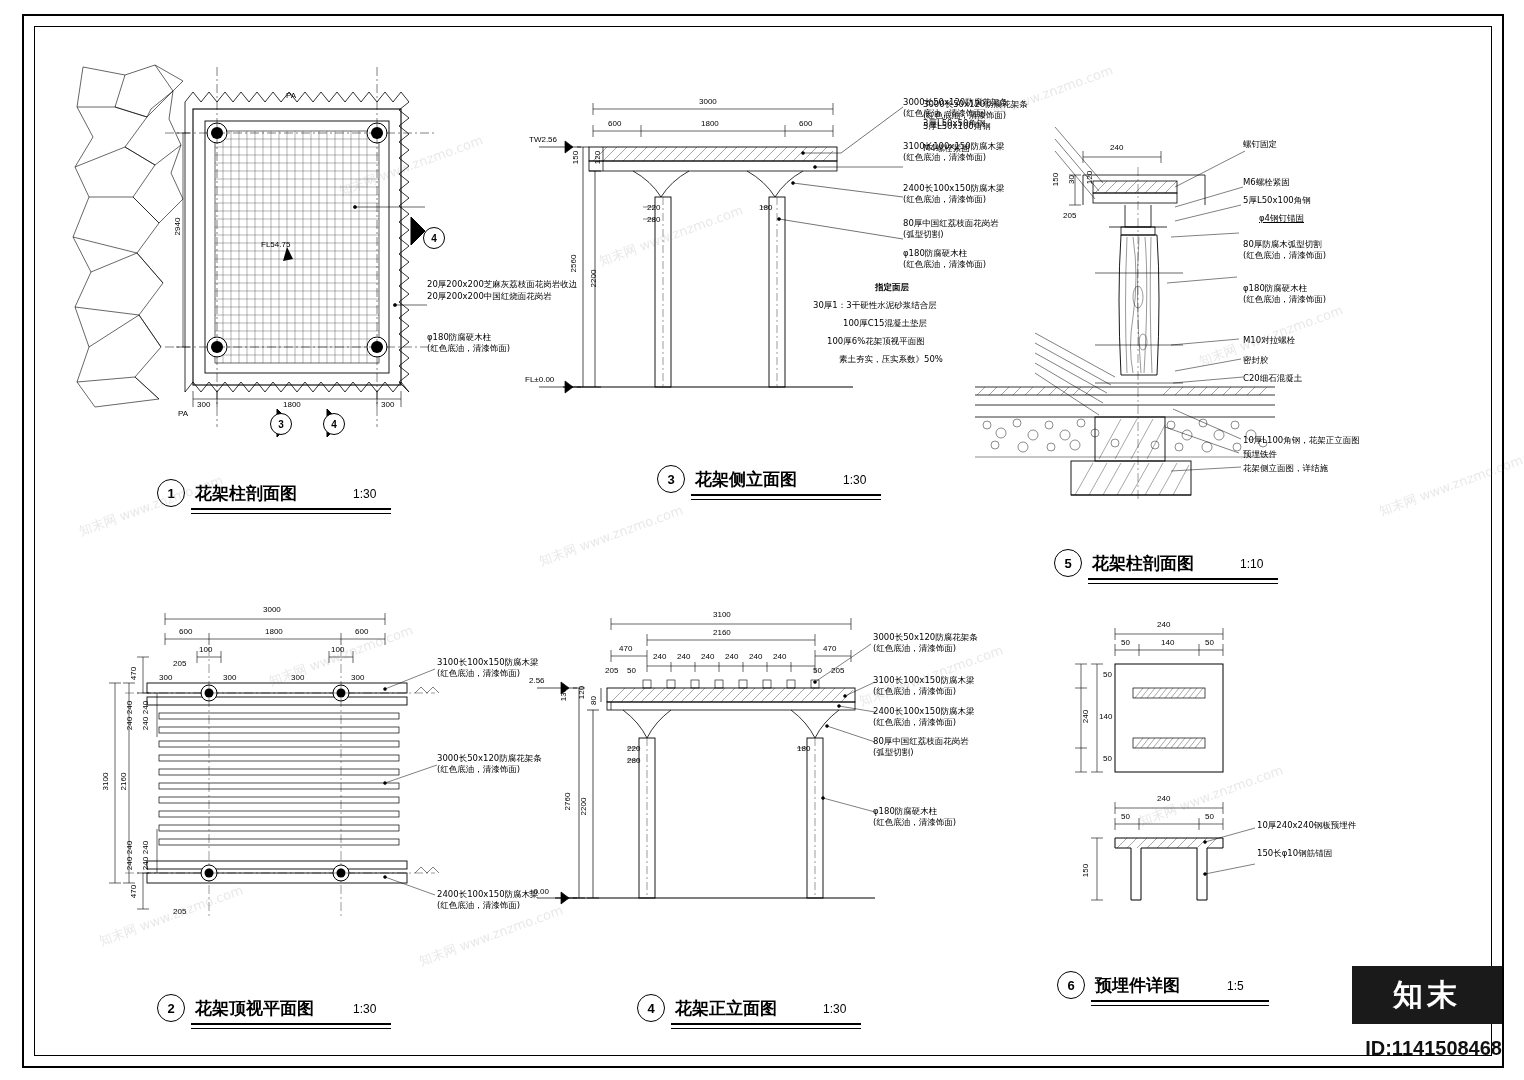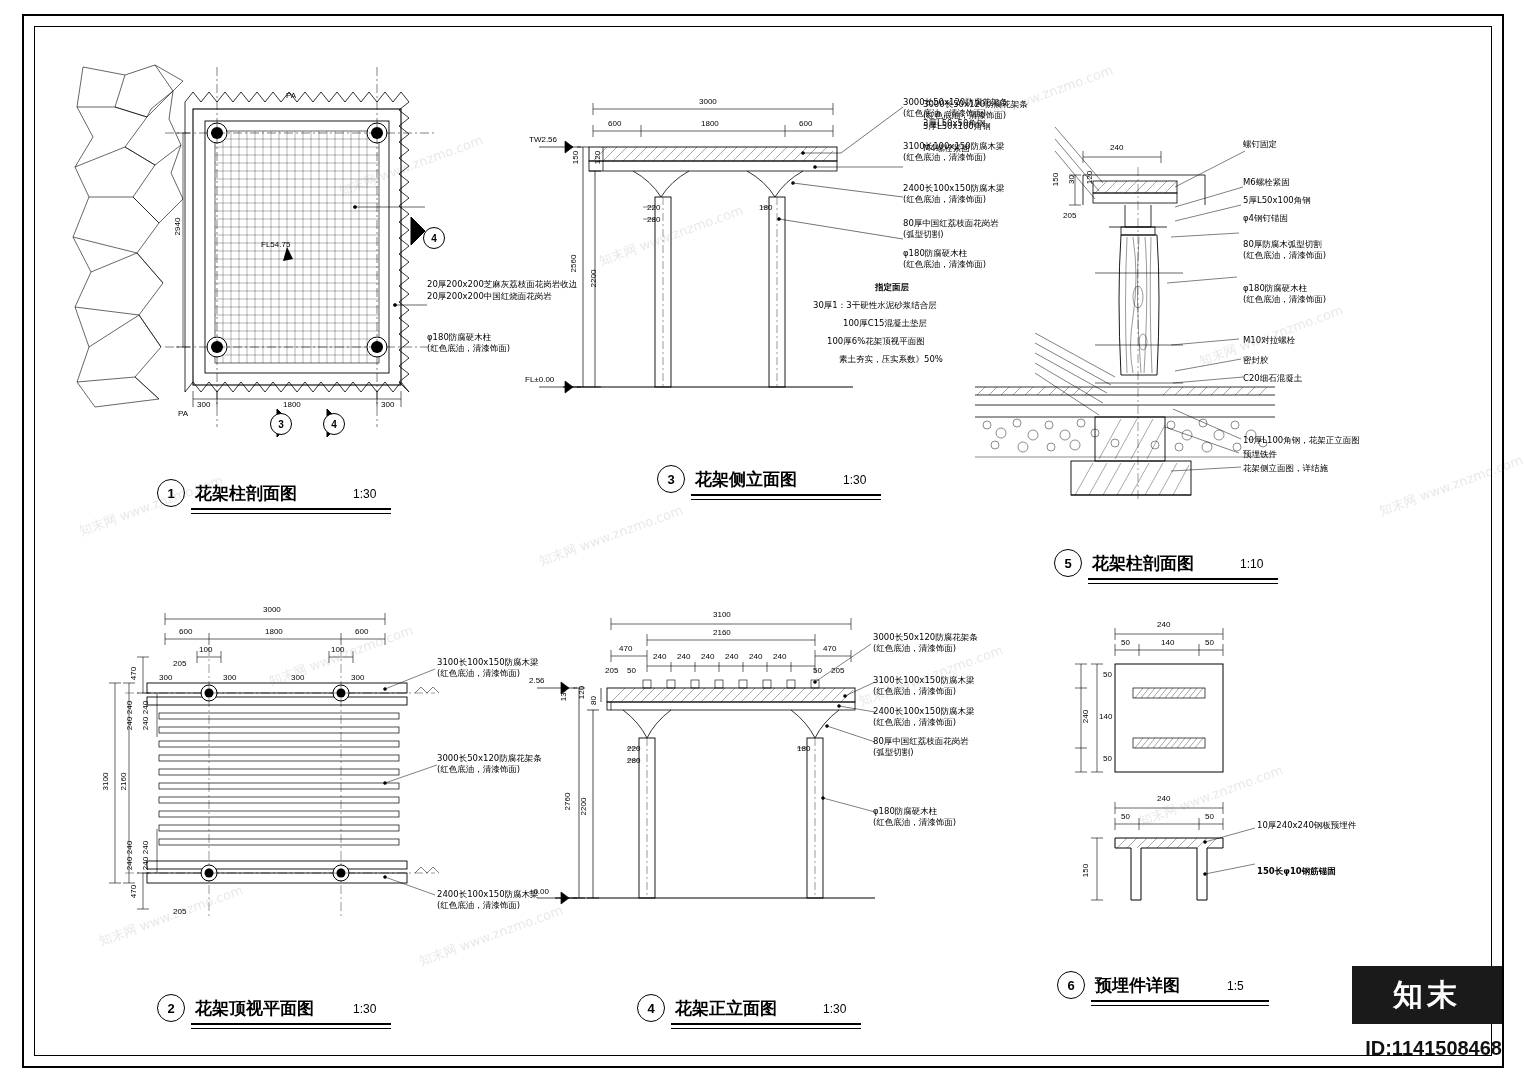--- a/index.html
+++ b/index.html
@@ -476,21 +476,21 @@
 
   <div class="lbl zh" style="left:-52px;top:12px;">3000长50x120防腐花架条</div>
   <div class="lbl zh" style="left:-52px;top:23px;">(红色底油，清漆饰面)</div>
   <div class="lbl zh" style="left:-52px;top:34px;">5厚L50x100角钢</div>
   <div class="lbl zh" style="left:-52px;top:31px;">3厚L50x50角钢</div>
   <div class="lbl zh" style="left:-52px;top:56px;">M4螺栓紧固</div>
 
   <div class="lbl zh" style="left:268px;top:52px;">螺钉固定</div>
   <div class="lbl zh" style="left:268px;top:90px;">M6螺栓紧固</div>
   <div class="lbl zh" style="left:268px;top:108px;">5厚L50x100角钢</div>
-  <div class="lbl zh" style="left:268px;top:126px;">φ4钢钉锚固</div>
+  <div class="lbl zh" style="left:284px;top:126px;text-decoration:underline;">φ4钢钉锚固</div>
   <div class="lbl zh" style="left:268px;top:152px;">80厚防腐木弧型切割</div>
   <div class="lbl zh" style="left:268px;top:163px;">(红色底油，清漆饰面)</div>
   <div class="lbl zh" style="left:268px;top:196px;">φ180防腐硬木柱</div>
   <div class="lbl zh" style="left:268px;top:207px;">(红色底油，清漆饰面)</div>
   <div class="lbl zh" style="left:268px;top:248px;">M10对拉螺栓</div>
   <div class="lbl zh" style="left:268px;top:268px;">密封胶</div>
   <div class="lbl zh" style="left:268px;top:286px;">C20细石混凝土</div>
 
   <div class="lbl zh" style="left:-100px;top:195px;font-weight:bold;">指定面层</div>
   <div class="lbl zh" style="left:-162px;top:213px;">30厚1：3干硬性水泥砂浆结合层</div>
@@ -892,21 +892,21 @@
   <div class="dim" style="left:24px;top:100px;transform:rotate(-90deg);">240</div>
   <div class="dim" style="left:48px;top:58px;">50</div>
   <div class="dim" style="left:44px;top:100px;">140</div>
   <div class="dim" style="left:48px;top:142px;">50</div>
   <div class="dim" style="left:102px;top:182px;">240</div>
   <div class="dim" style="left:66px;top:200px;">50</div>
   <div class="dim" style="left:150px;top:200px;">50</div>
   <div class="dim" style="left:24px;top:254px;transform:rotate(-90deg);">150</div>
 
   <div class="lbl zh" style="left:202px;top:208px;">10厚240x240钢板预埋件</div>
-  <div class="lbl zh" style="left:202px;top:254px;font-weight:bold;">150长φ10钢筋锚固</div>
+  <div class="lbl zh" style="left:202px;top:236px;">150长φ10钢筋锚固</div>
 </div>
 
 <div class="numcirc" style="left:1022px;top:944px;">6</div>
 <div class="title zh" style="left:1060px;top:947px;">预埋件详图</div>
 <div class="scale" style="left:1192px;top:952px;">1:5</div>
 <div class="tline" style="left:1056px;top:973px;width:178px;"></div>
 <div class="hr1" style="left:1056px;top:978px;width:178px;"></div>
 
 <div class="wm" style="left:40px;top:470px;">知末网 www.znzmo.com</div>
 <div class="wm" style="left:300px;top:130px;">知末网 www.znzmo.com</div>

